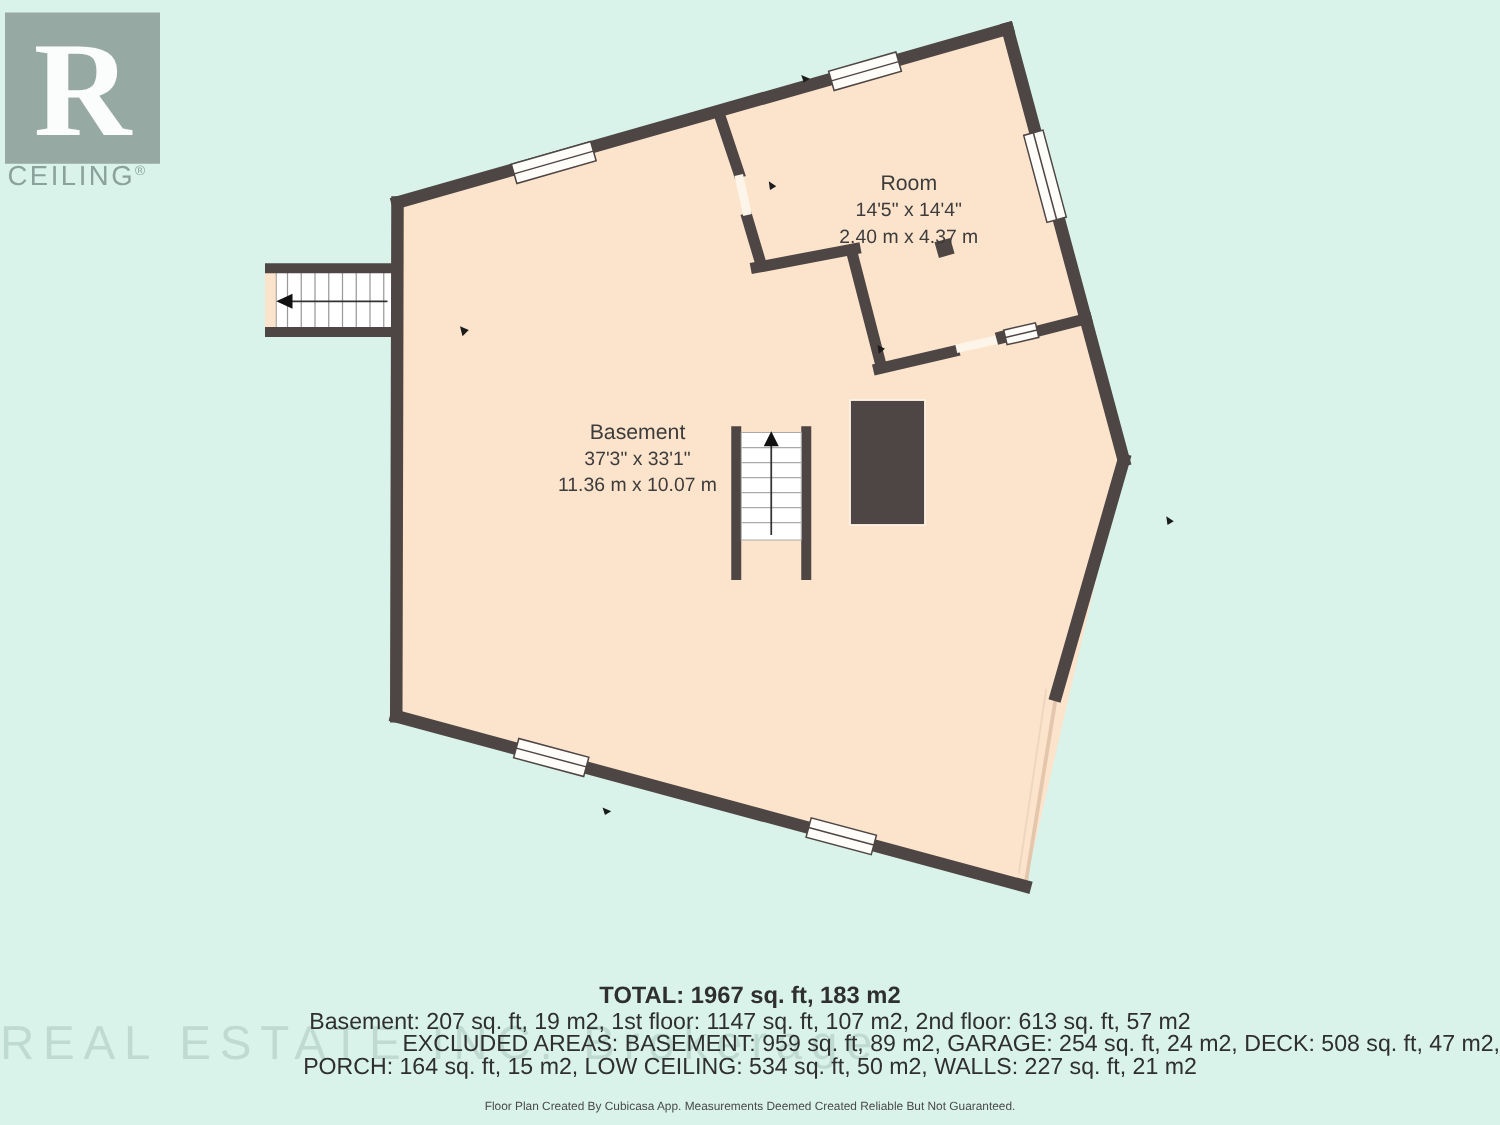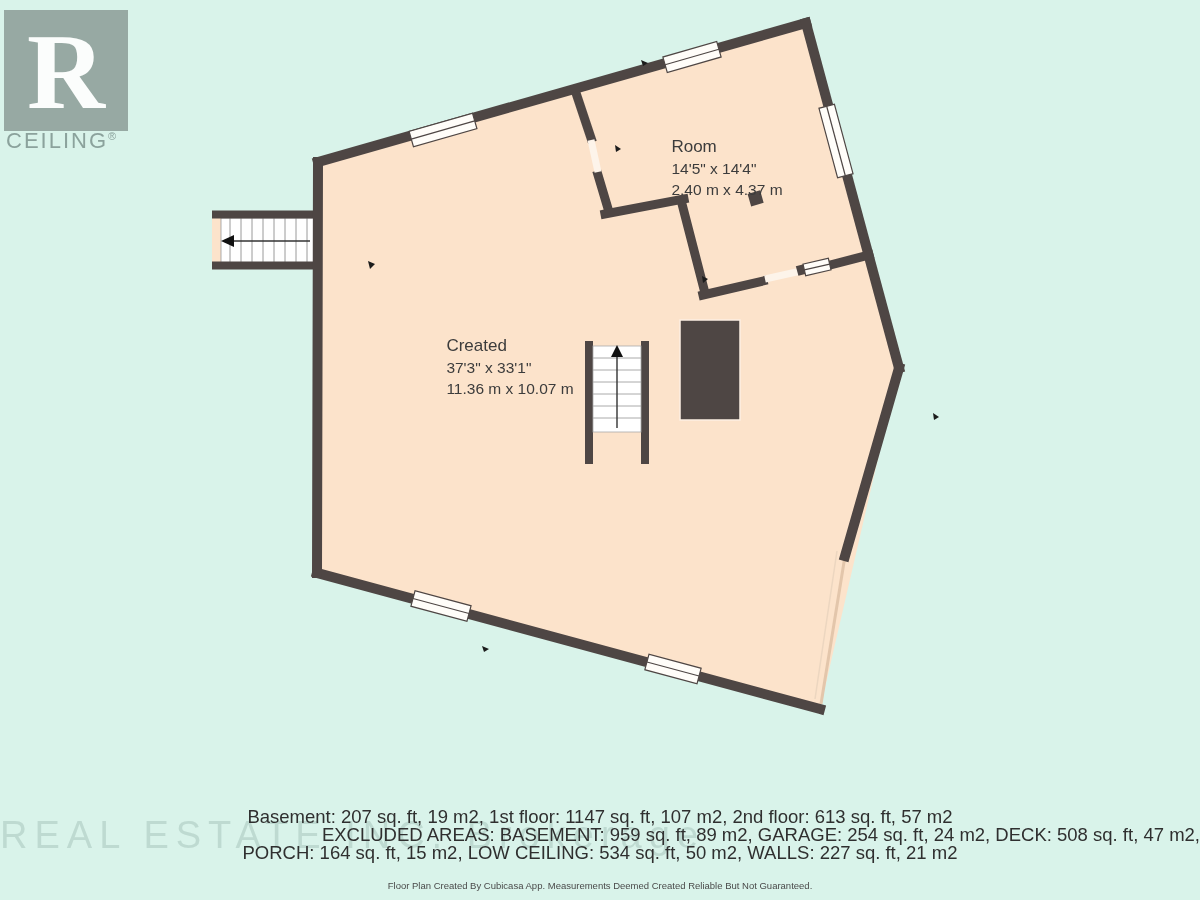--- a/index.html
+++ b/index.html
@@ -10,21 +10,21 @@
     color:#3c3c3c;
   }
   .abs{position:absolute;}
   
   .logo-text{
     position:absolute;left:6px;top:128px;width:140px;
     font-size:22px;letter-spacing:2px;color:#8ba29c;font-weight:400;
   }
   .logo-text sup{font-size:11px;}
   
-  .room-label{position:absolute;text-align:left;transform:translateX(-50%);line-height:1.35;}
+  .room-label{position:absolute;text-align:center;transform:translateX(-50%);line-height:1.35;}
   .room-label .rname{font-size:17px;}
   .room-label .rdim{font-size:15.5px;}
   
   .watermark{
     position:absolute;left:0;right:0;top:814px;
     font-size:38px;letter-spacing:7px;color:#9fbdb4;opacity:.45;
     white-space:nowrap;
   }
   .summary{position:absolute;left:0;right:0;text-align:center;color:#2f2f2f;}
   .sum-total{top:786px;font-size:19px;font-weight:bold;}
@@ -163,26 +163,27 @@
     <span>CEILING</span><sup>®</sup>
   </div>
 
   <div class="room-label" style="left:727px;top:136px;">
     <div class="rname">Room</div>
     <div class="rdim">14'5" x 14'4"</div>
     <div class="rdim">2.40 m x 4.37 m</div>
   </div>
 
   <div class="room-label" style="left:510px;top:335px;">
-    <div class="rname">Created</div>
+    <div class="rname">Basement</div>
     <div class="rdim">37'3" x 33'1"</div>
     <div class="rdim">11.36 m x 10.07 m</div>
   </div>
 
   <div class="watermark">REAL ESTATE INC. Brokerage</div>
 
+  <div class="summary sum-total">TOTAL: 1967 sq. ft, 183 m2</div>
   <div class="summary sum-line sum-floors">Basement: 207 sq. ft, 19 m2, 1st floor: 1147 sq. ft, 107 m2, 2nd floor: 613 sq. ft, 57 m2</div>
   <div class="summary sum-line sum-exc1">EXCLUDED AREAS: BASEMENT: 959 sq. ft, 89 m2, GARAGE: 254 sq. ft, 24 m2, DECK: 508 sq. ft, 47 m2,</div>
   <div class="summary sum-line sum-exc2">PORCH: 164 sq. ft, 15 m2, LOW CEILING: 534 sq. ft, 50 m2, WALLS: 227 sq. ft, 21 m2</div>
 
   <div class="footer-note">Floor Plan Created By Cubicasa App. Measurements Deemed Created Reliable But Not Guaranteed.</div>
 
 </div>
 
 </body></html>

